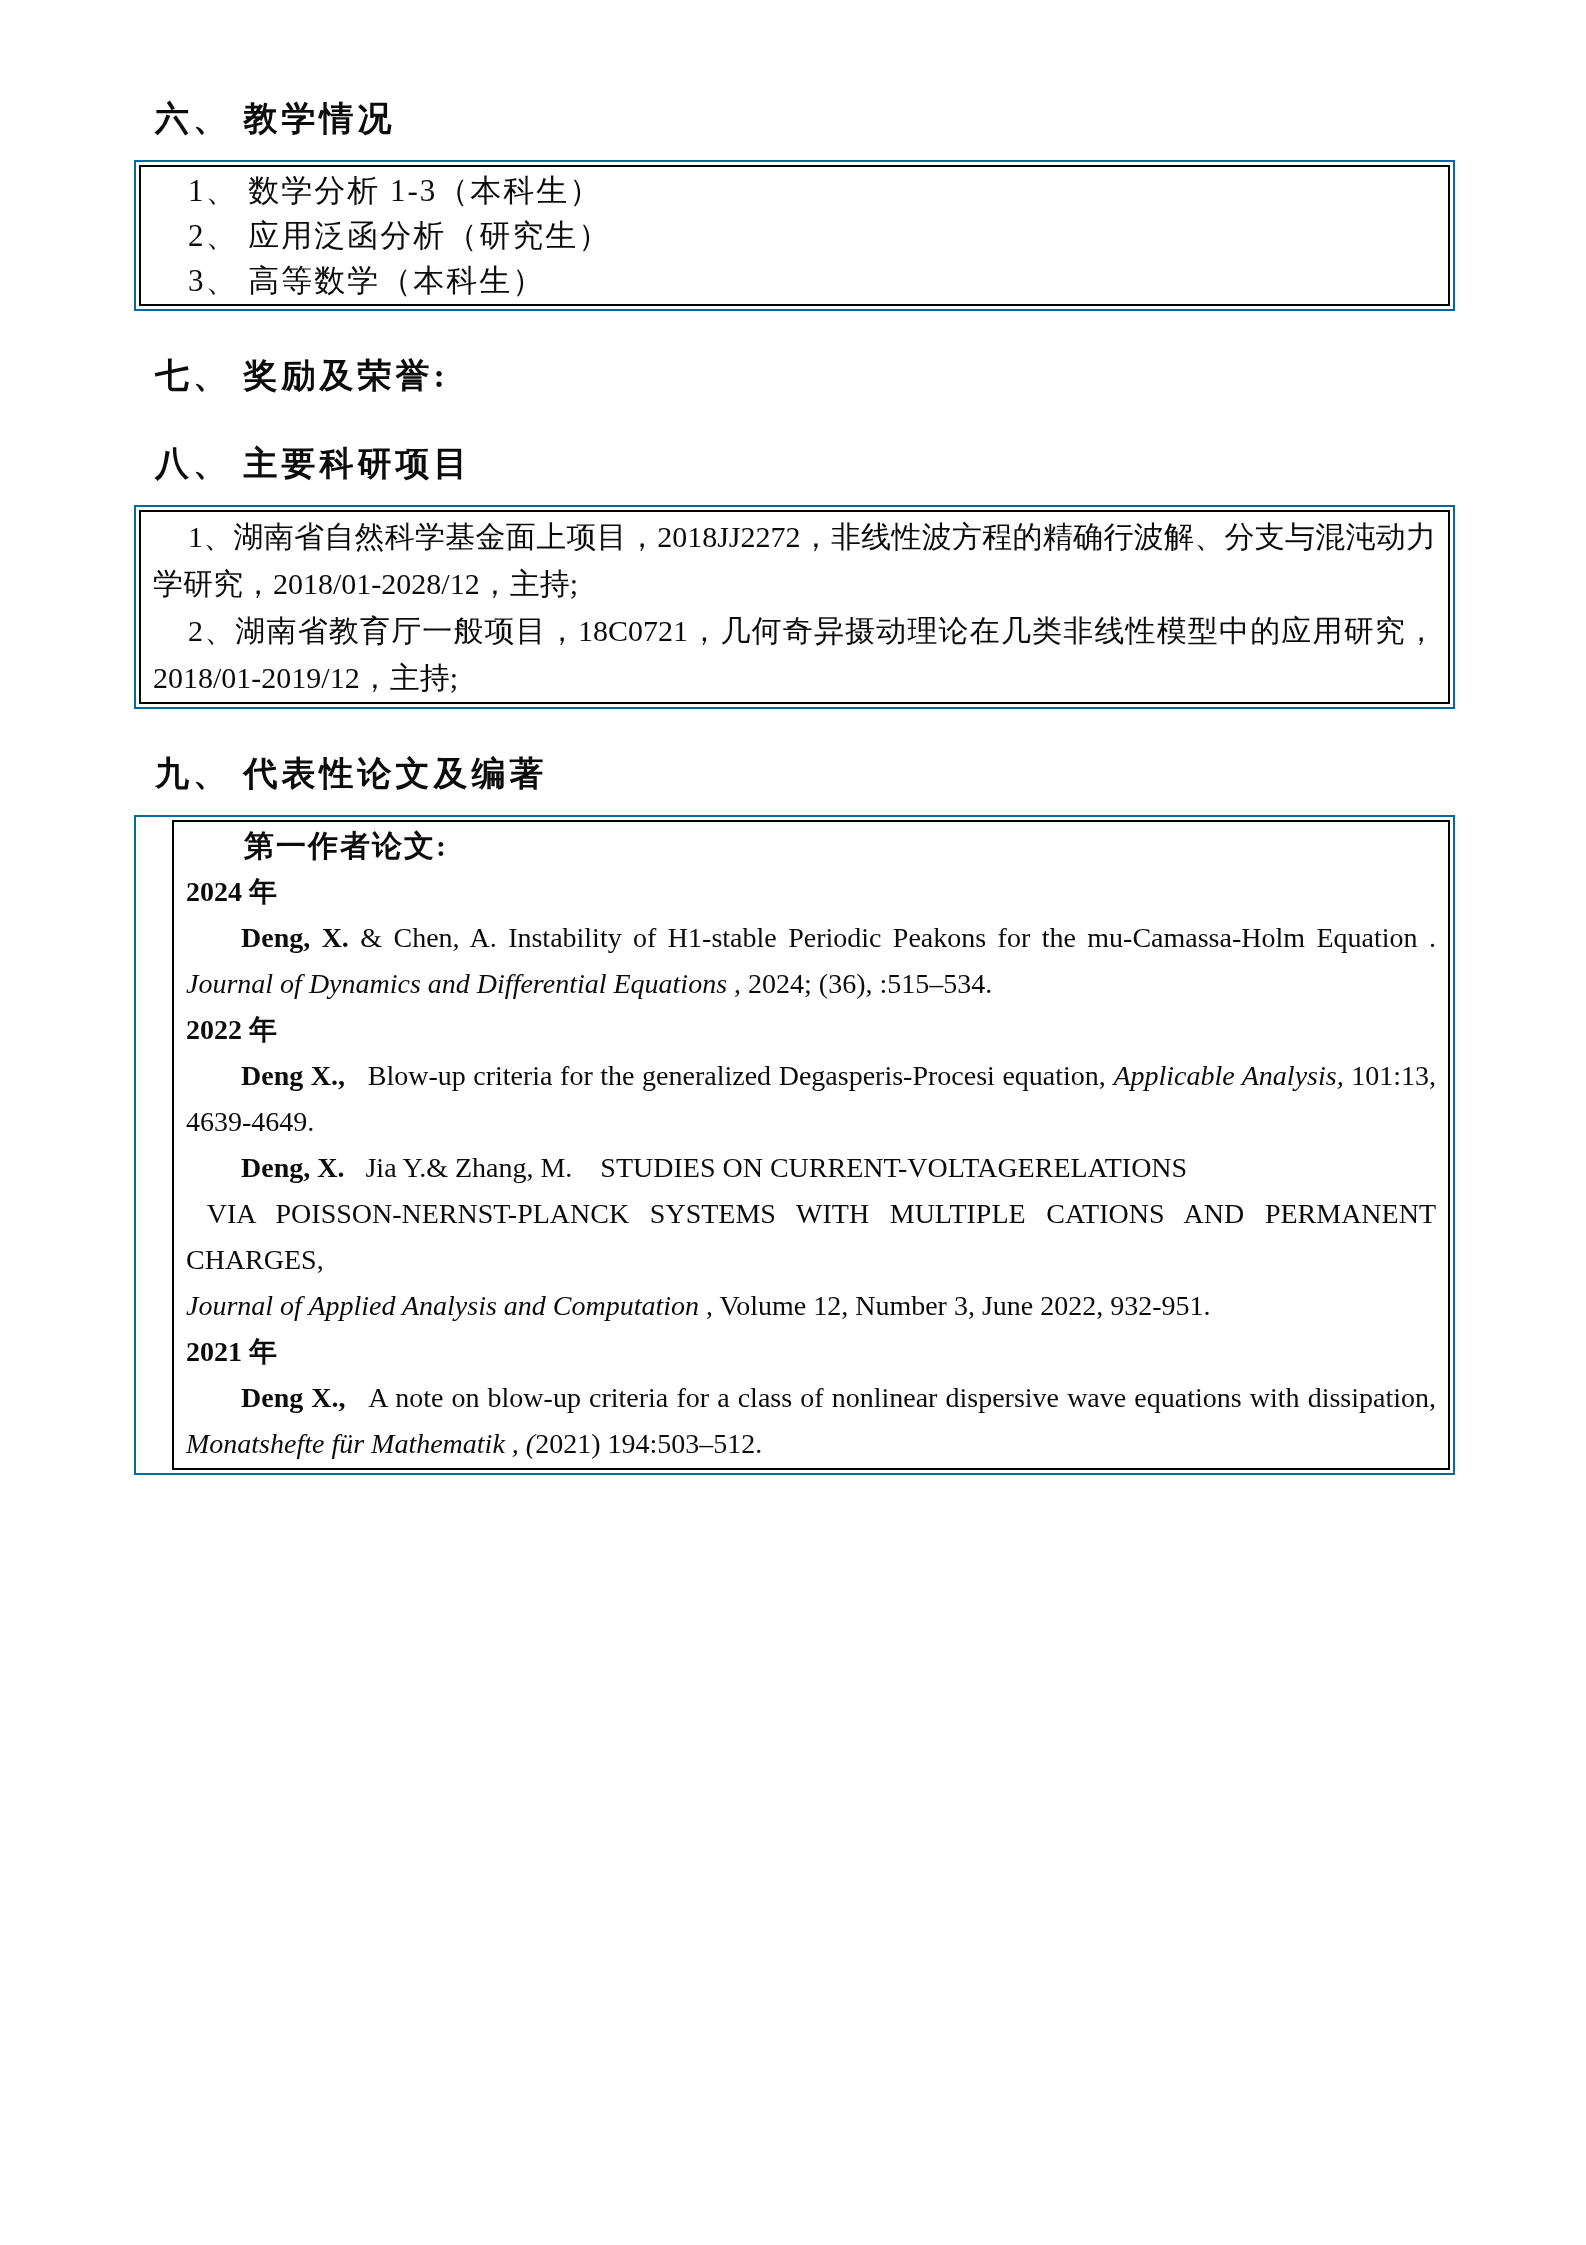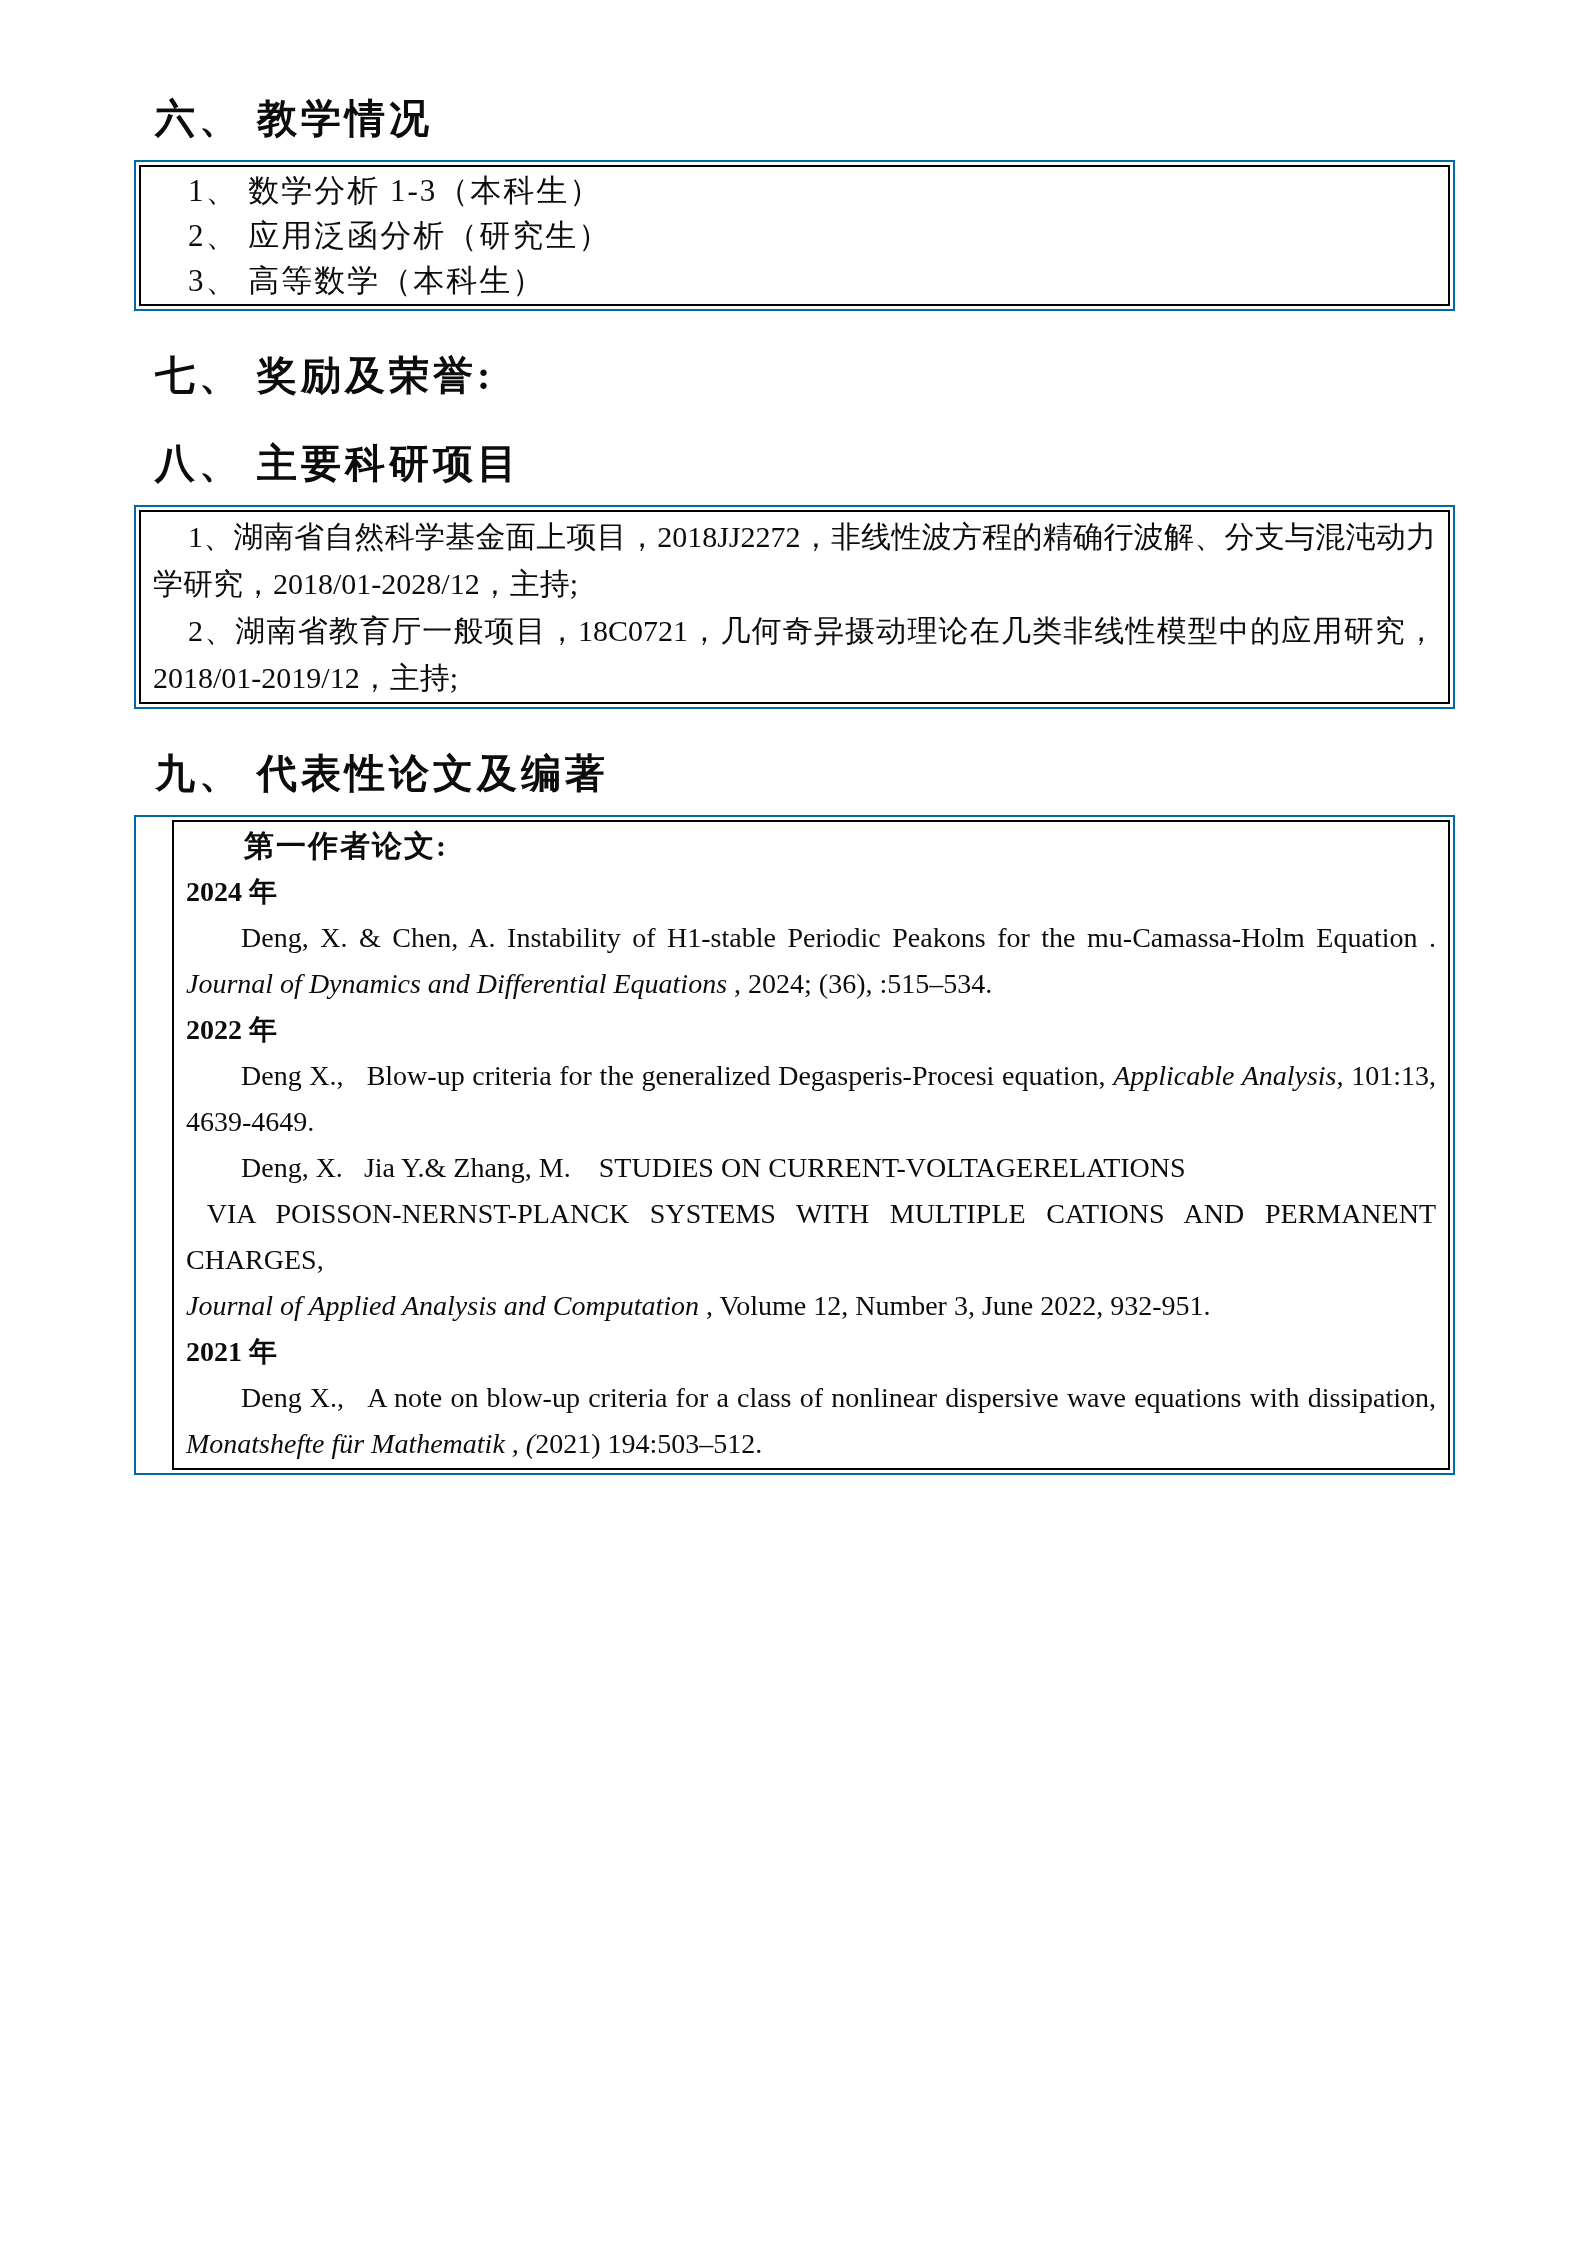--- a/index.html
+++ b/index.html
@@ -10,21 +10,21 @@
     background: #ffffff;
     color: #0c0c0c;
     font-family: "Liberation Serif", "DejaVu Serif", serif;
     overflow: hidden;
   }
   .page { padding: 96px 131px 0 134px; }
 
   .sec-title {
     margin: 0;
     padding-left: 21px;
-    font-size: 40px;
+    font-size: 34px;
     line-height: 46px;
     font-weight: bold;
     letter-spacing: 4px;
   }
   .mt-sec { margin-top: 42px; }
 
   .box {
     margin-top: 18px;
     border: 2px solid #0369a1;
     padding: 3px;
@@ -67,21 +67,21 @@
   }
   .pub-l1 { margin: 0; text-indent: 55px; white-space: pre-wrap; }
   .pub-l2 {
     margin: 0;
     text-align: justify;
     text-align-last: justify;
     white-space: pre-wrap;
   }
   .pub-l3 { margin: 0; }
 
-  .b { font-weight: normal; }
+  .b { font-weight: bold; }
   .i { font-style: italic; }
 </style>
 </head>
 <body>
 
 <div class="page">
 
   <h2 class="sec-title">六、 教学情况</h2>
   <div class="box">
     <div class="box-inner">

